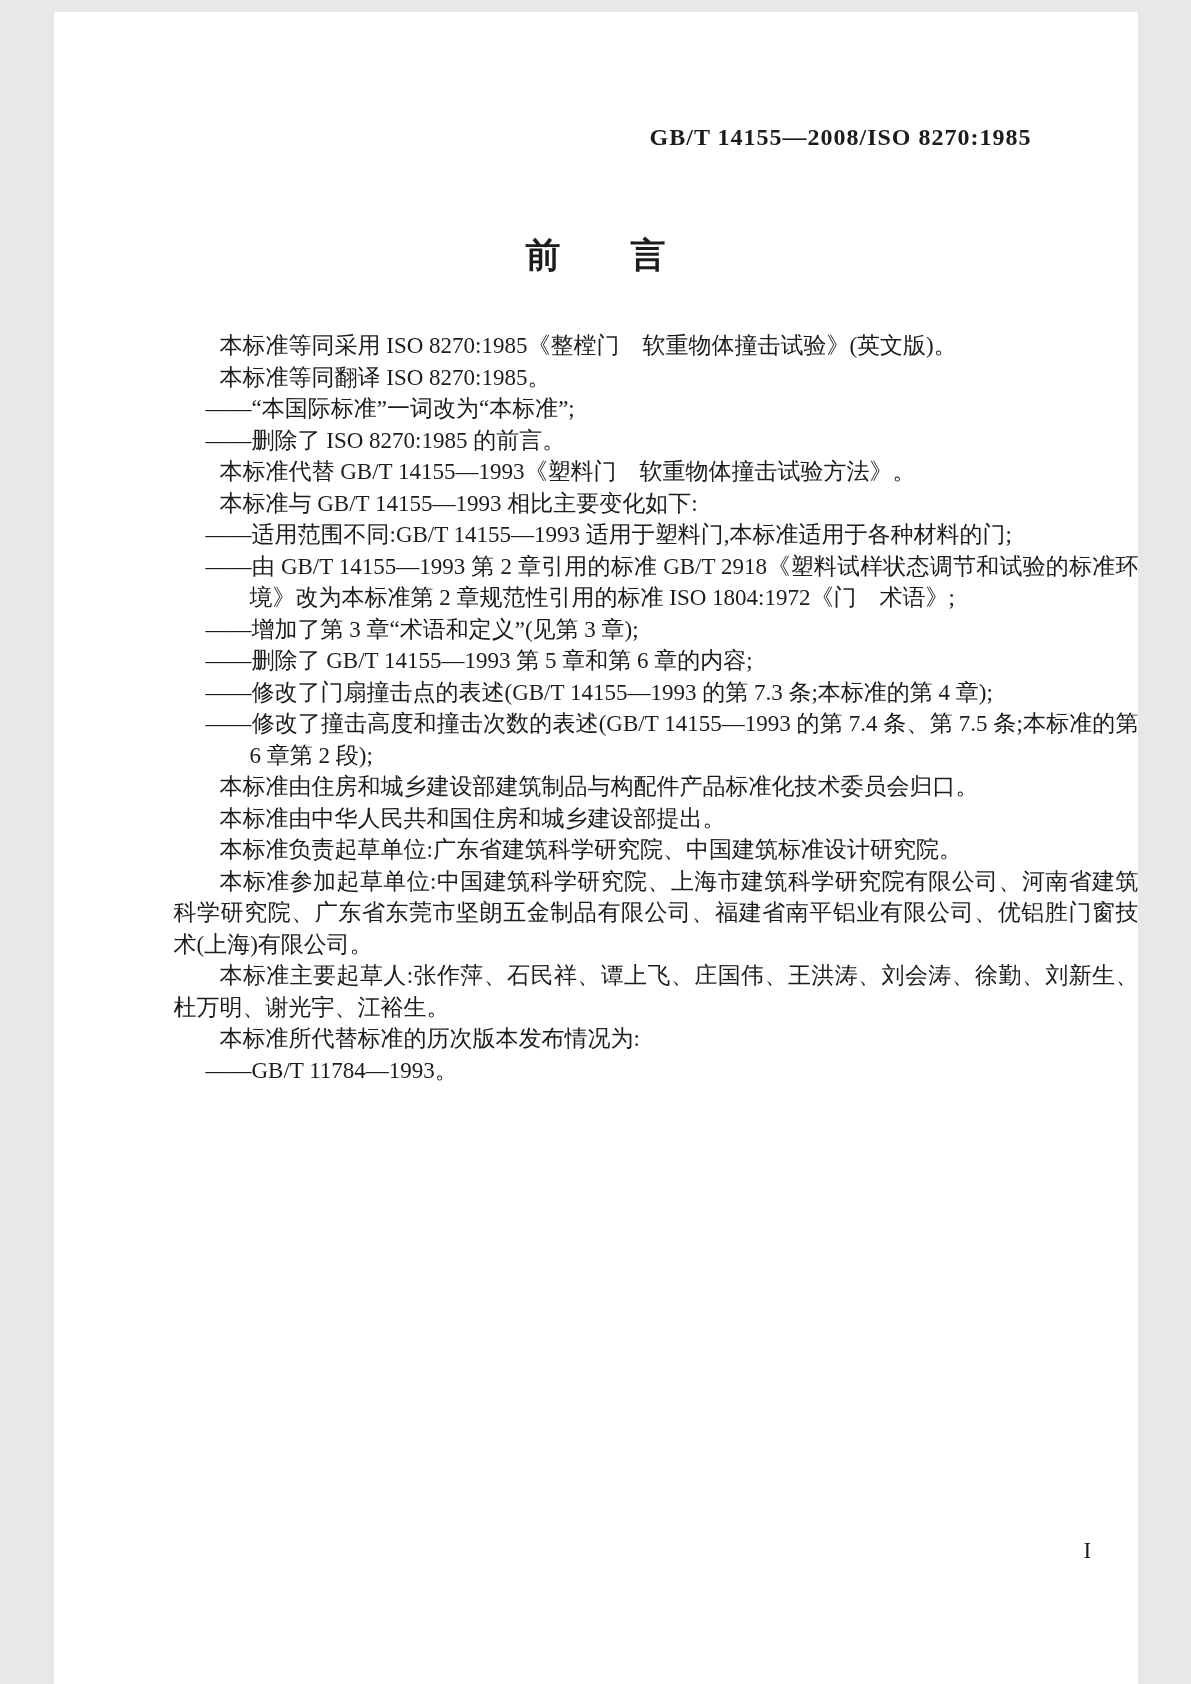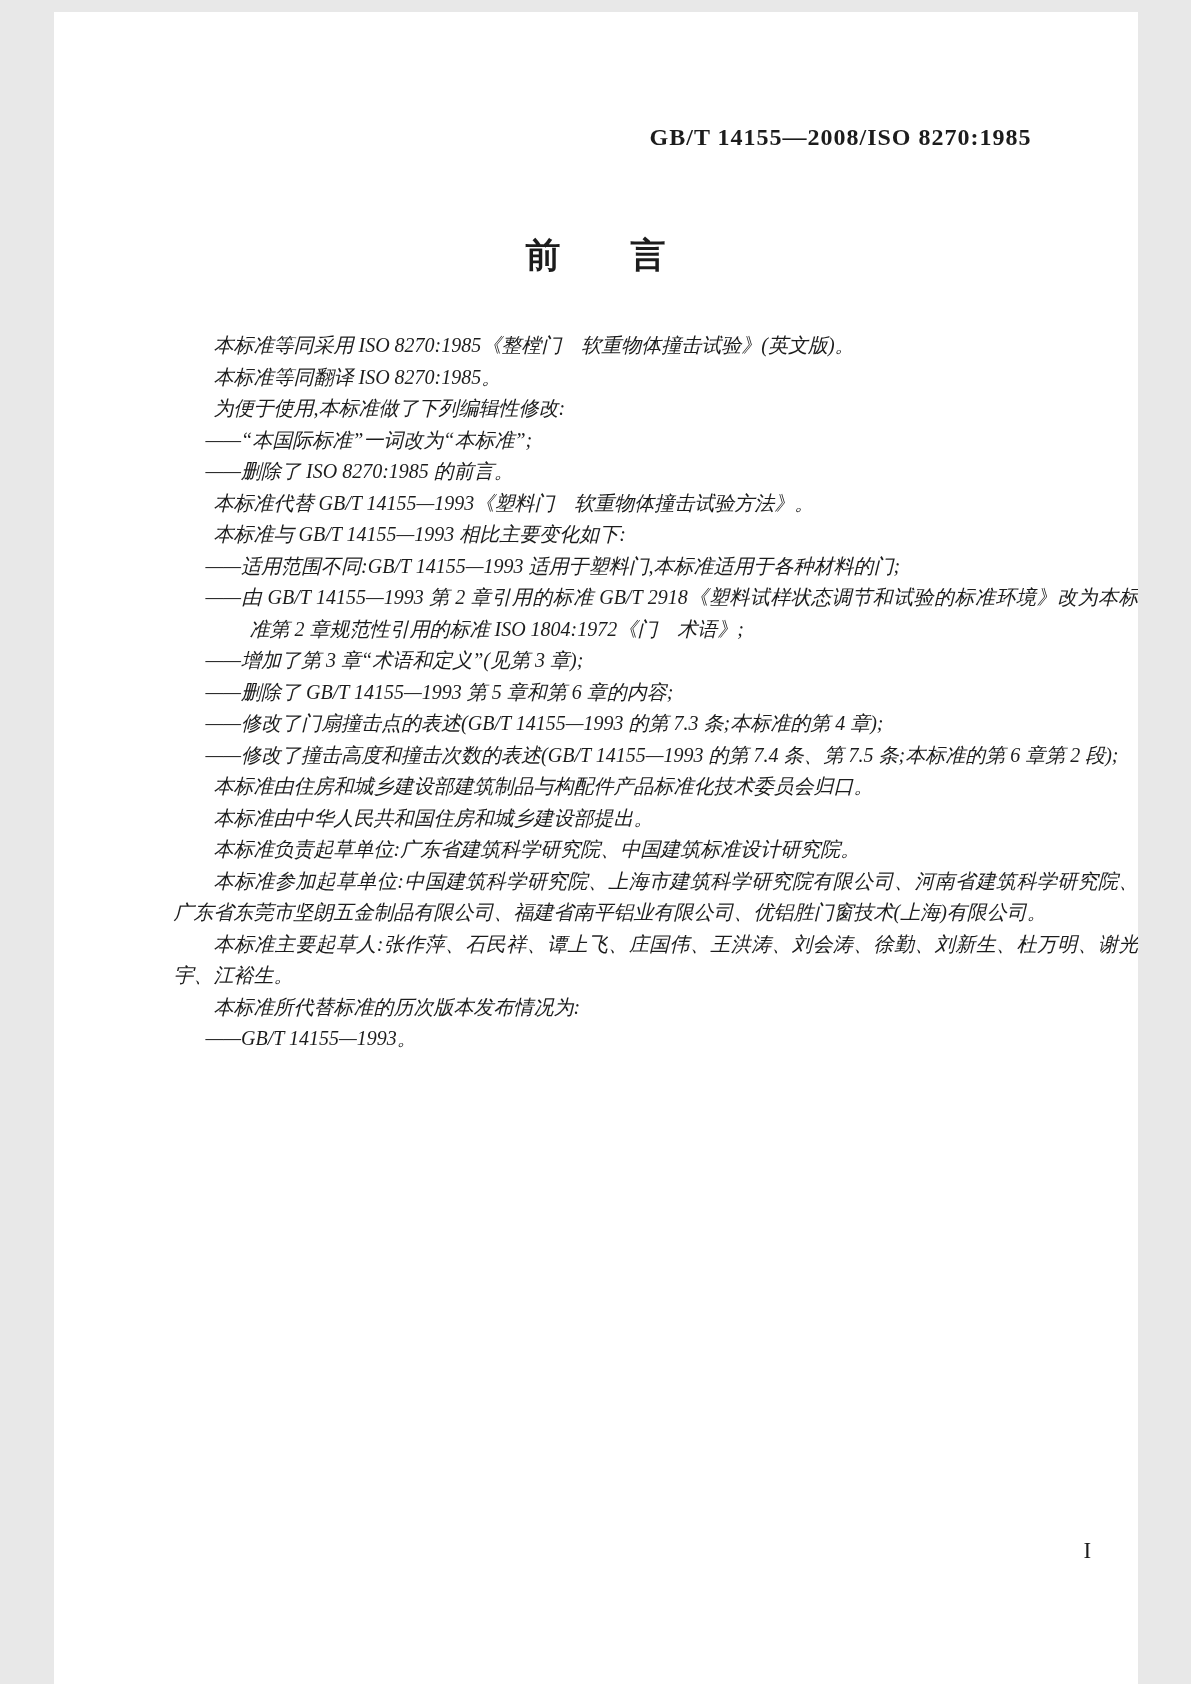--- a/index.html
+++ b/index.html
@@ -34,24 +34,23 @@
     text-align: center;
     font-size: 35px;
     font-weight: 700;
     white-space: pre;
   }
   .body-text {
     position: absolute;
     top: 318px;
     left: 120px;
     width: 965px;
-    font-size: 20px;
+    font-size: 23px;
     line-height: 31.5px;
     text-align: justify;
-    font-style: italic;
   }
   .para {
     margin: 0;
     padding: 0;
   }
   .para.indent {
     text-indent: 2em;
   }
   .para.dash {
     padding-left: 32px;
@@ -73,35 +72,34 @@
 
 <div class="page">
 
   <div class="header-code">GB/T 14155—2008/ISO 8270:1985</div>
 
   <div class="doc-title">前　　言</div>
 
   <div class="body-text">
       <p class="para indent">本标准等同采用 ISO 8270:1985《整樘门　软重物体撞击试验》(英文版)。</p>
       <p class="para indent">本标准等同翻译 ISO 8270:1985。</p>
-      <p class="para indent">为便于使用,本标准做了下列编辑性修改:</p>
       <p class="para dash">——“本国际标准”一词改为“本标准”;</p>
       <p class="para dash">——删除了 ISO 8270:1985 的前言。</p>
       <p class="para indent">本标准代替 GB/T 14155—1993《塑料门　软重物体撞击试验方法》。</p>
       <p class="para indent">本标准与 GB/T 14155—1993 相比主要变化如下:</p>
       <p class="para dash">——适用范围不同:GB/T 14155—1993 适用于塑料门,本标准适用于各种材料的门;</p>
       <p class="para dash-hang">——由 GB/T 14155—1993 第 2 章引用的标准 GB/T 2918《塑料试样状态调节和试验的标准环境》改为本标准第 2 章规范性引用的标准 ISO 1804:1972《门　术语》;</p>
       <p class="para dash">——增加了第 3 章“术语和定义”(见第 3 章);</p>
       <p class="para dash">——删除了 GB/T 14155—1993 第 5 章和第 6 章的内容;</p>
       <p class="para dash">——修改了门扇撞击点的表述(GB/T 14155—1993 的第 7.3 条;本标准的第 4 章);</p>
       <p class="para dash-hang">——修改了撞击高度和撞击次数的表述(GB/T 14155—1993 的第 7.4 条、第 7.5 条;本标准的第 6 章第 2 段);</p>
       <p class="para indent">本标准由住房和城乡建设部建筑制品与构配件产品标准化技术委员会归口。</p>
       <p class="para indent">本标准由中华人民共和国住房和城乡建设部提出。</p>
       <p class="para indent">本标准负责起草单位:广东省建筑科学研究院、中国建筑标准设计研究院。</p>
       <p class="para indent">本标准参加起草单位:中国建筑科学研究院、上海市建筑科学研究院有限公司、河南省建筑科学研究院、广东省东莞市坚朗五金制品有限公司、福建省南平铝业有限公司、优铝胜门窗技术(上海)有限公司。</p>
       <p class="para indent">本标准主要起草人:张作萍、石民祥、谭上飞、庄国伟、王洪涛、刘会涛、徐勤、刘新生、杜万明、谢光宇、江裕生。</p>
       <p class="para indent">本标准所代替标准的历次版本发布情况为:</p>
-      <p class="para dash">——GB/T 14155—1993。</p>
+      <p class="para dash">——GB/T 11784—1993。</p>
     </div>
 
   <div class="page-number">I</div>
 
 </div>
 
 </body></html>

